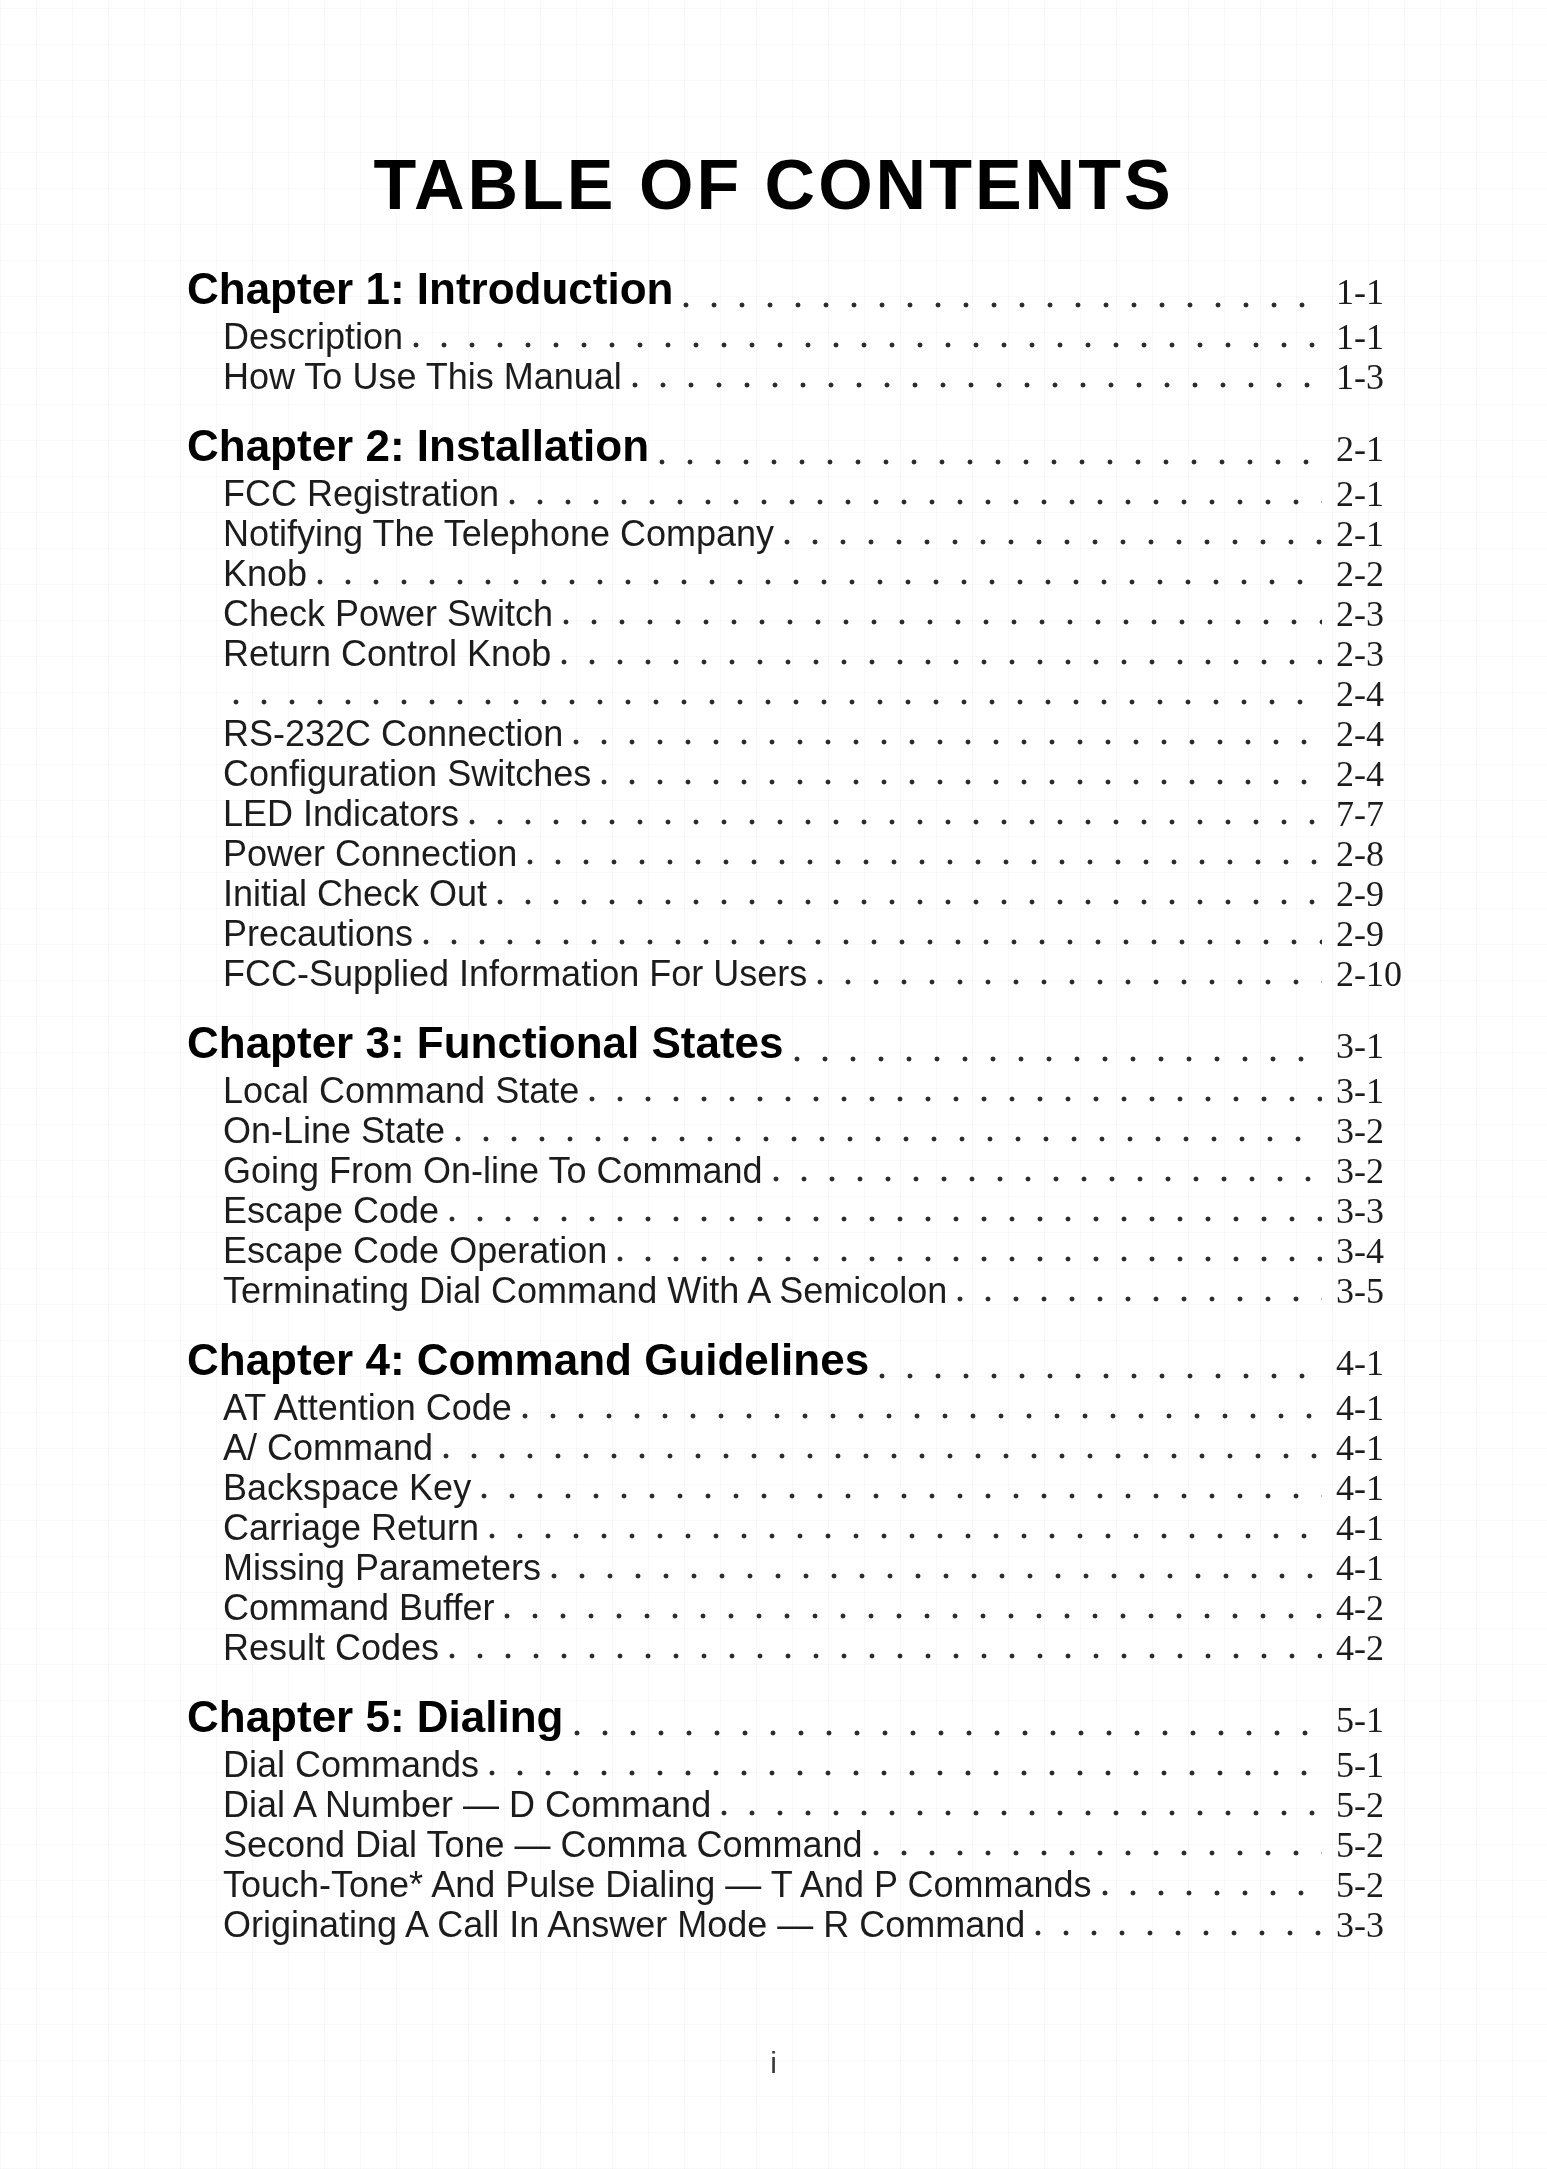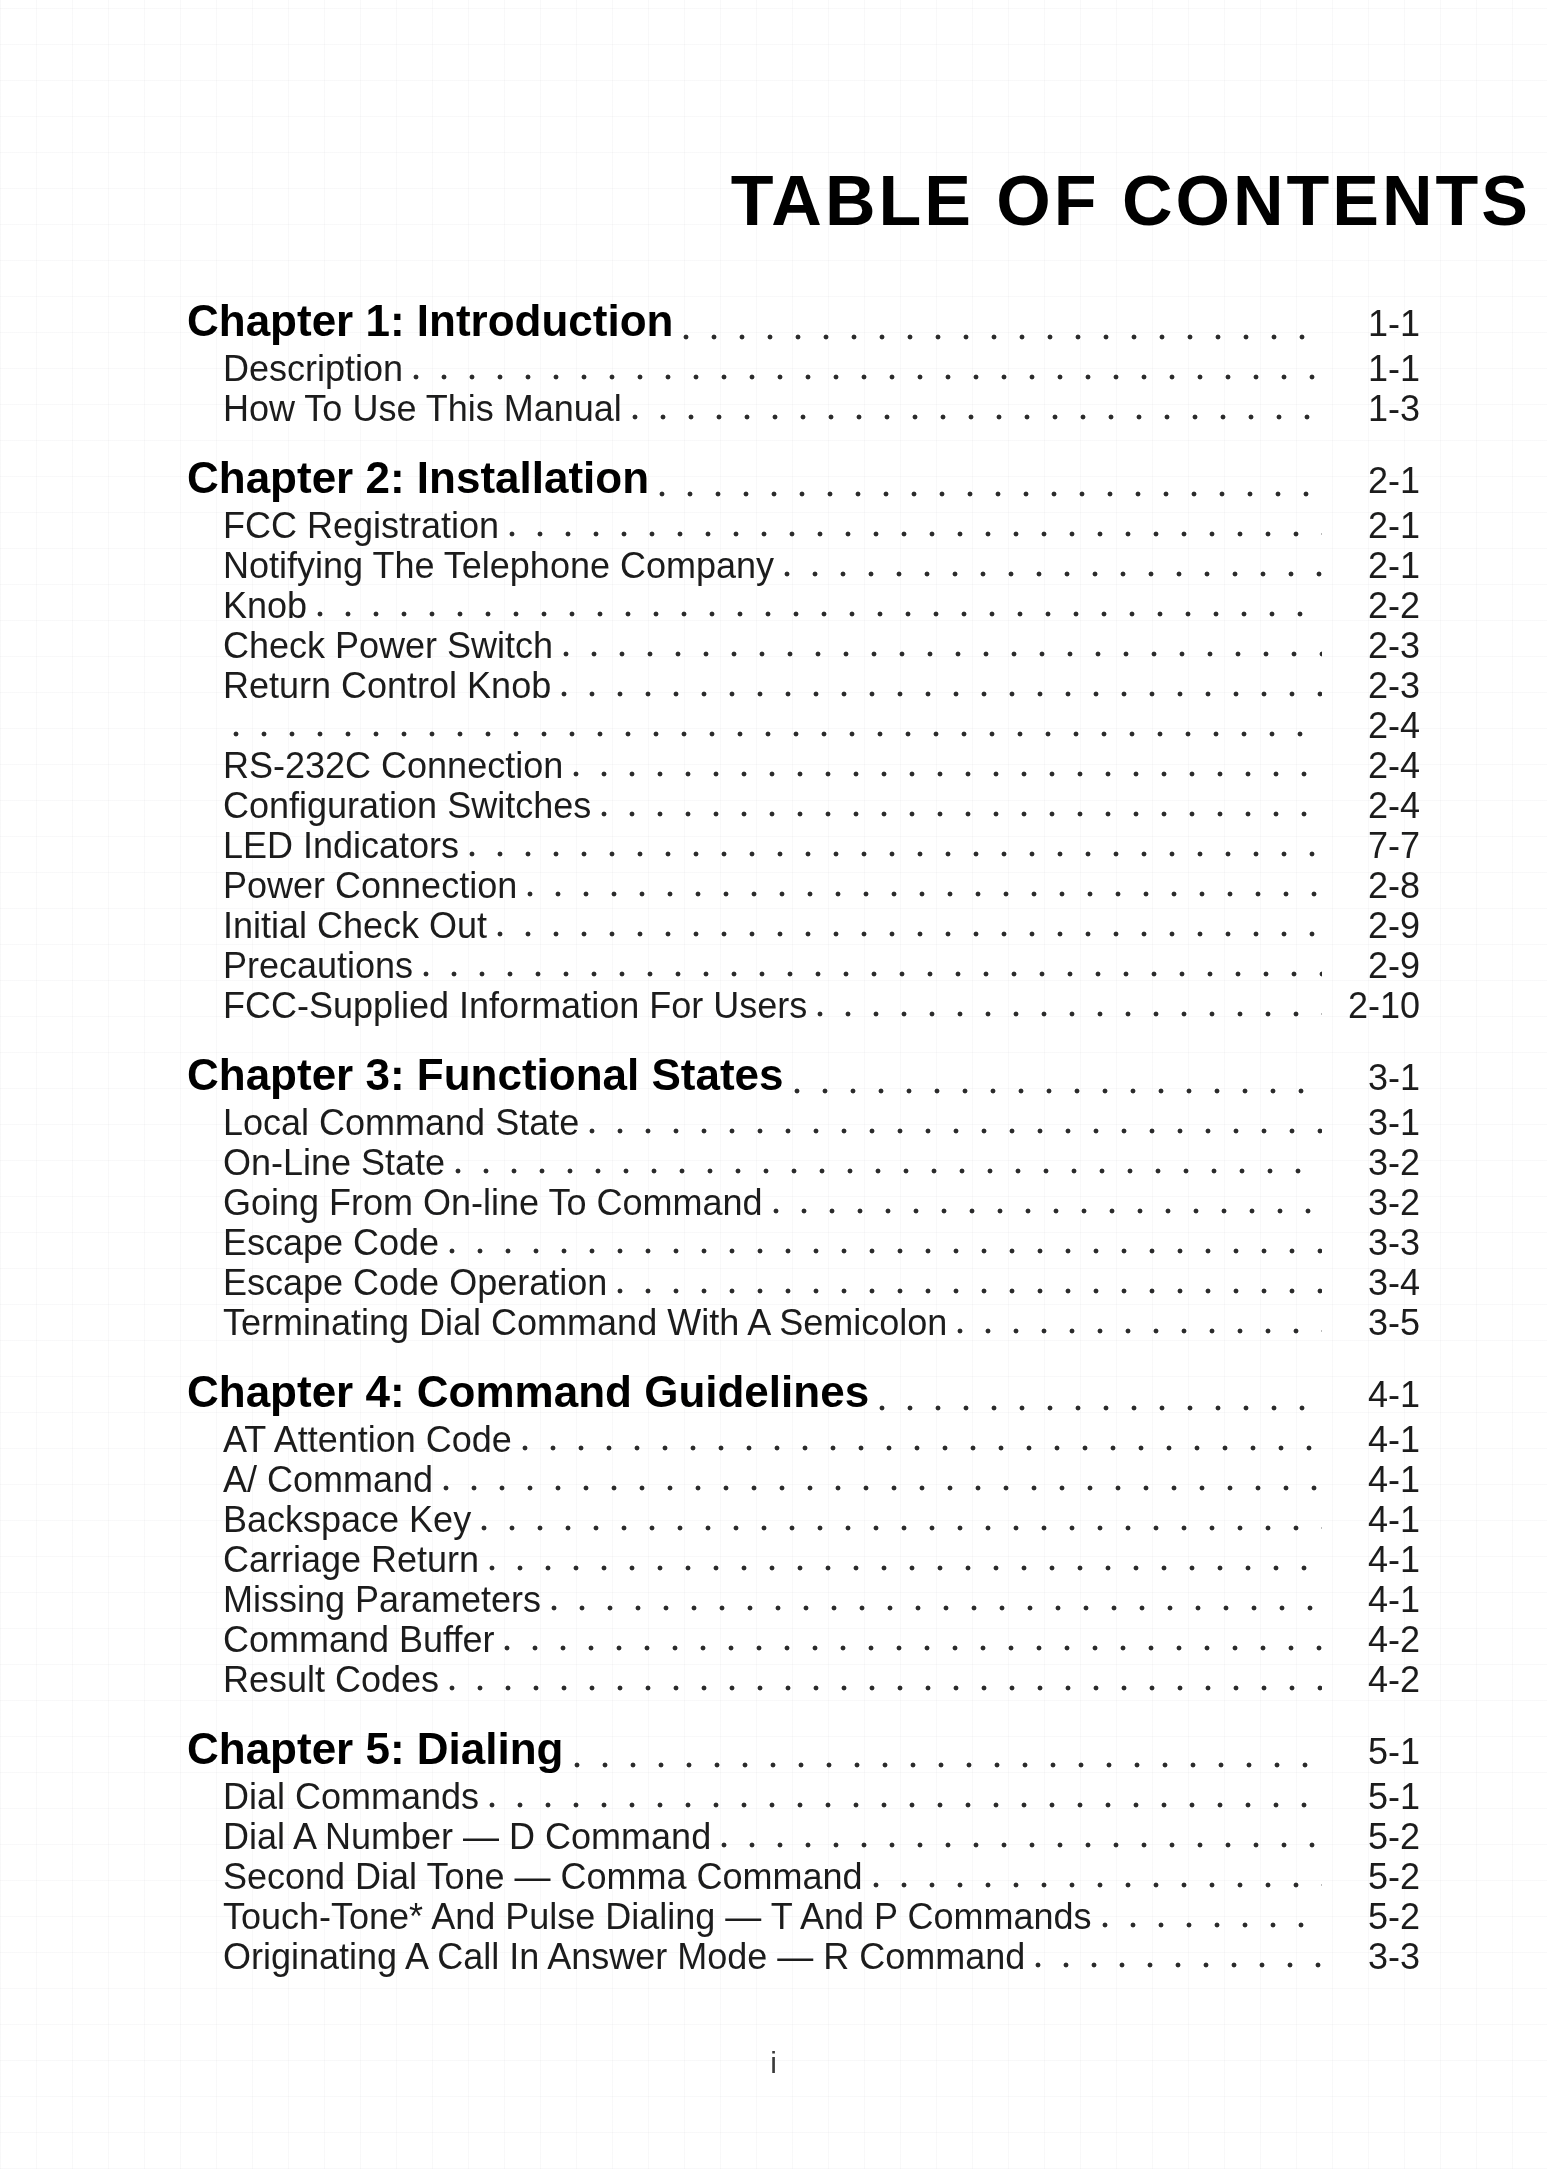--- a/index.html
+++ b/index.html
@@ -14,23 +14,23 @@
     margin: 0 auto;
     background:
       repeating-linear-gradient(0deg, rgba(190,190,198,0.10) 0 1px, transparent 1px 36px),
       repeating-linear-gradient(90deg, rgba(190,190,198,0.10) 0 1px, transparent 1px 36px),
       #ffffff;
     font-family: "Liberation Sans", "DejaVu Sans", sans-serif;
     color: #111;
     overflow: hidden;
   }
   .doc-title {
-    margin: 16px;
+    margin: 0;
     padding-top: 148px;
-    text-align: right;
+    text-align: center;
     font-size: 70px;
     line-height: 74px;
     font-weight: 900;
     letter-spacing: 3px;
     color: #000;
   }
   .toc {
     margin-left: 187px;
     width: 1233px;
     padding-top: 42px;
@@ -66,22 +66,23 @@
     background-size: 28px 6px;
     background-repeat: repeat-x;
     background-position: left bottom;
   }
   .pagenum {
     flex: 0 0 84px;
     width: 84px;
     font-size: 36px;
     font-weight: normal;
     color: #1c1c1c;
-    text-align: right;
+    text-align: left;
     white-space: nowrap;
+    font-family: Liberation Serif, serif;
   }
   .footer-folio {
     position: absolute;
     top: 2046px;
     left: 0;
     right: 0;
     text-align: center;
     font-size: 30px;
     color: #3a3a3a;
   }

